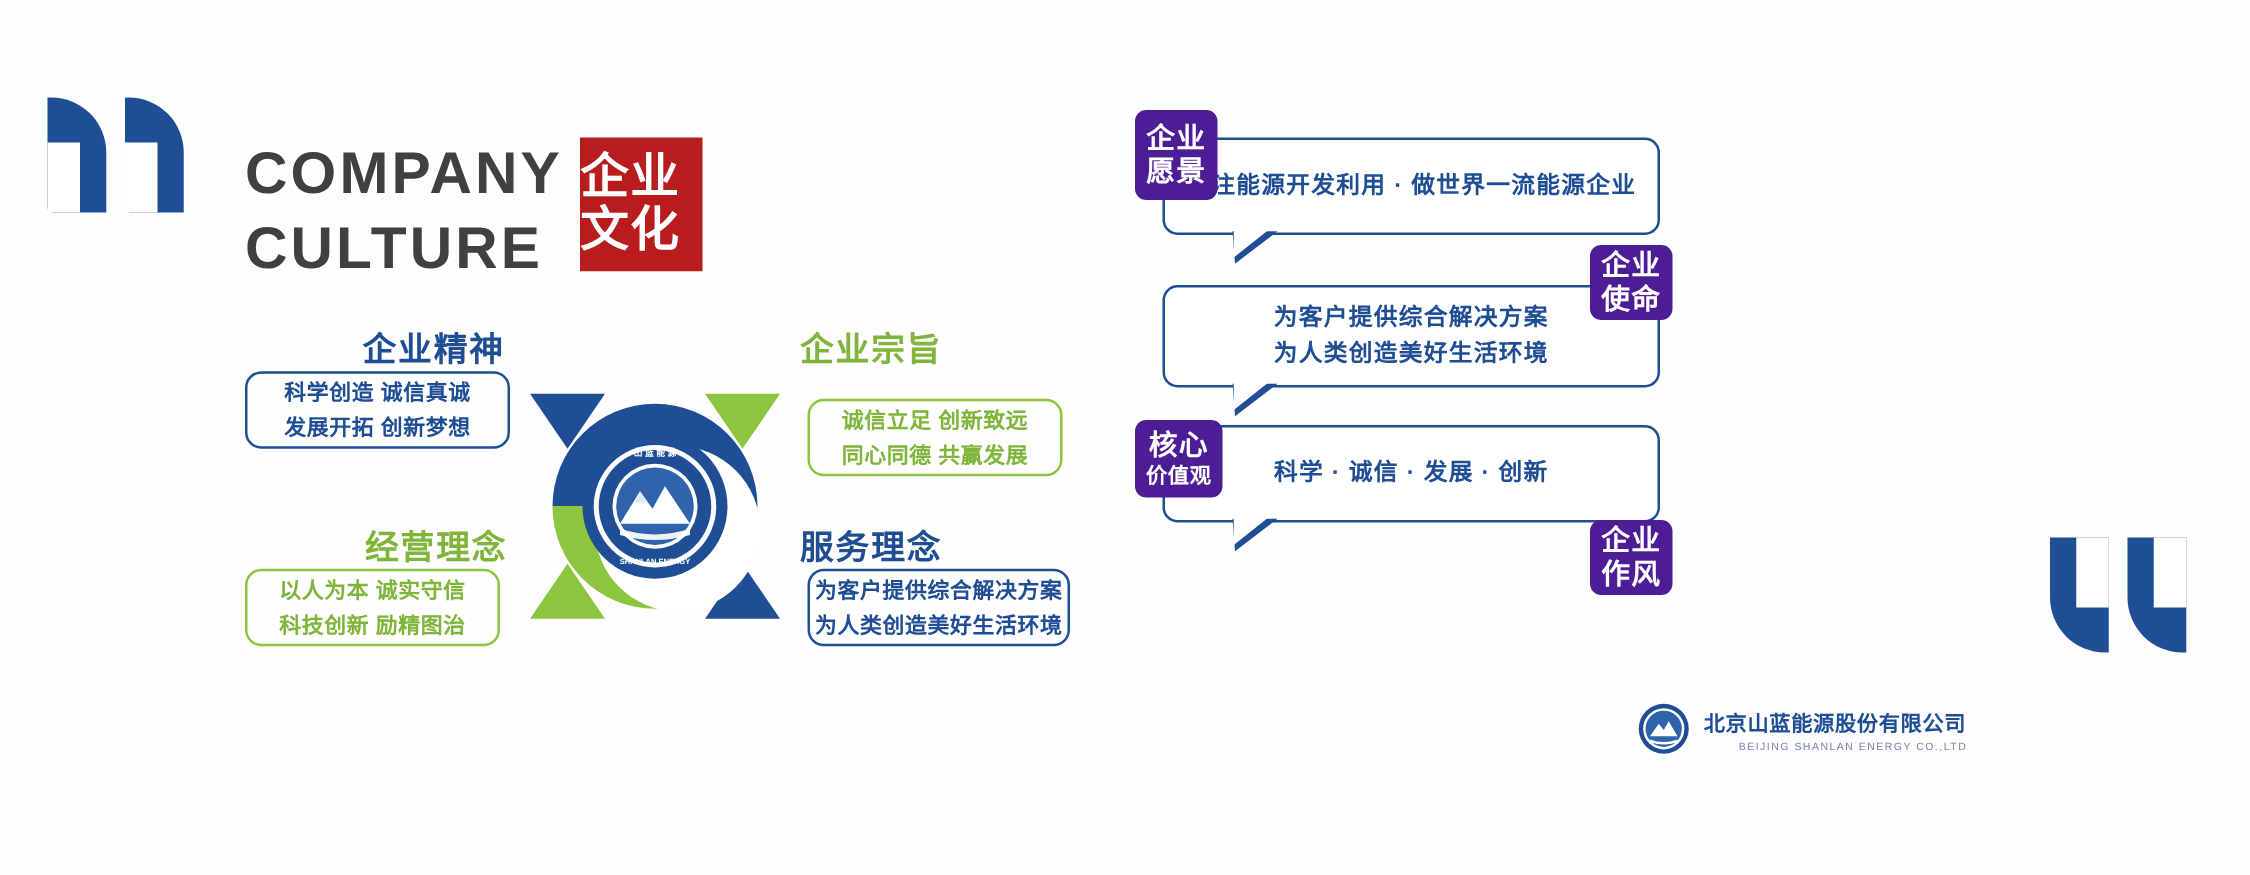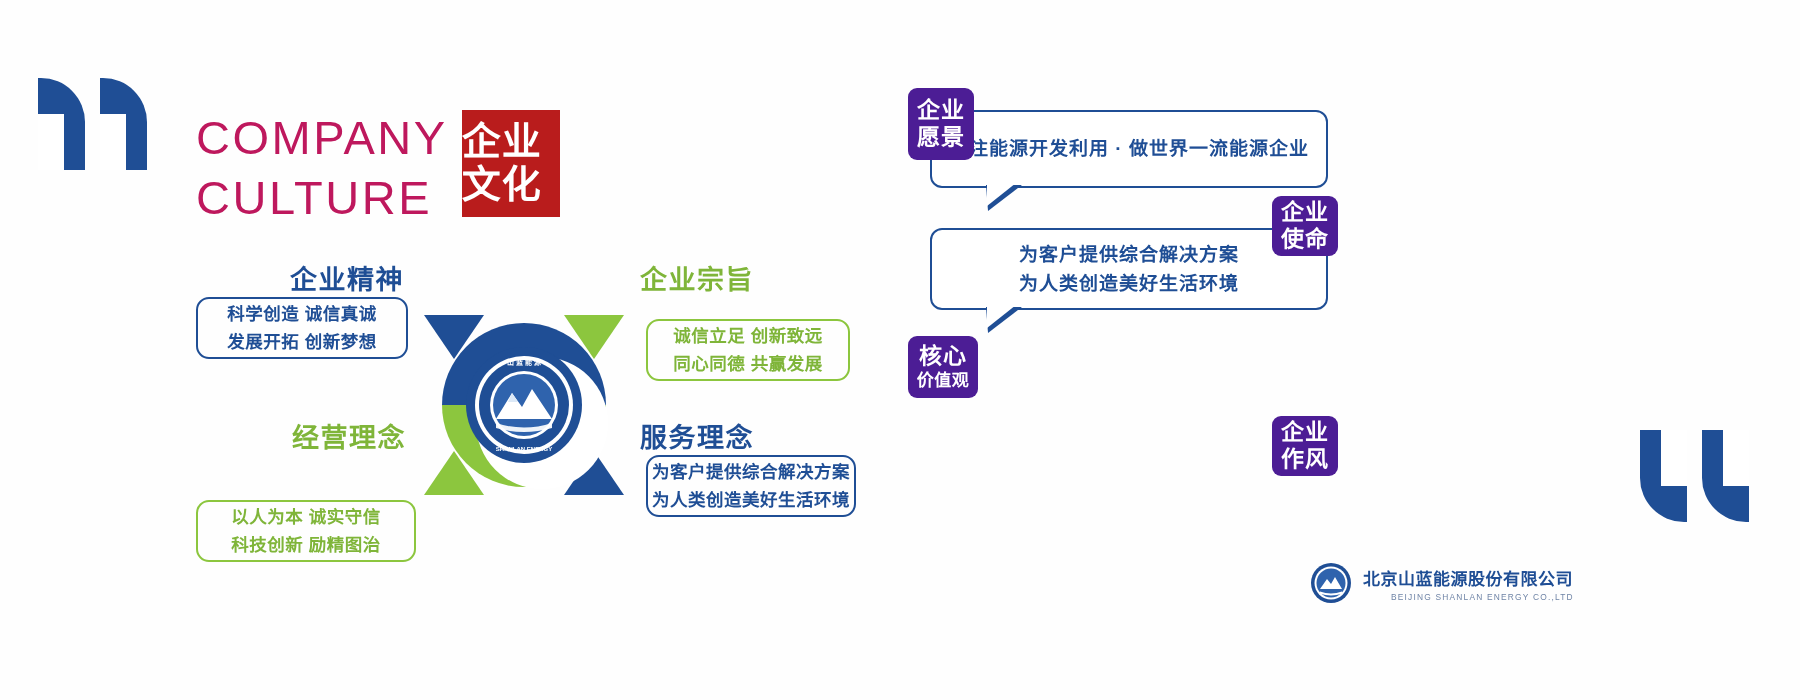--- a/index.html
+++ b/index.html
@@ -67,24 +67,24 @@
   
   .heading {
     position: absolute;
     left: 196px;
     top: 108px;
     display: flex;
     align-items: flex-start;
   }
   .heading-en {
     font-size: 47px;
-    font-weight: normal;
+    font-weight: bold;
     letter-spacing: 2.5px;
     line-height: 1.28;
-    color: #be185d;
+    color: #404040;
     white-space: pre-line;
   }
   .heading-badge {
     margin-left: 14px;
     margin-top: 2px;
     background: #b91c1c;
     color: #ffffff;
     width: 98px;
     height: 107px;
     display: flex;
@@ -123,21 +123,21 @@
   }
   .blue-t { color: #1f4e95; }
   .green-t { color: #7fb539; }
   .box-blue { border-color: #1f4e95; color: #1f4e95; }
   .box-green { border-color: #8cc63e; color: #7fb539; }
 
   
   .t-spirit  { left: 290px; top: 258px; }
   .b-spirit  { left: 196px; top: 297px; width: 212px; height: 62px; }
   .t-mgmt    { left: 292px; top: 416px; }
-  .b-mgmt    { left: 196px; top: 455px; width: 220px; height: 62px; margin-top: 45px; }
+  .b-mgmt    { left: 196px; top: 455px; width: 204px; height: 62px; }
   .t-purpose { left: 640px; top: 258px; }
   .b-purpose { left: 646px; top: 297px; width: 204px; height: 62px; margin-top: 22px; }
   .t-service { left: 640px; top: 416px; }
   .b-service { left: 646px; top: 455px; width: 210px; height: 62px; }
 
   
   .emblem-wrap {
     position: absolute;
     left: 424px;
     top: 305px;
@@ -372,20 +372,24 @@
 愿景</div>
 
   <div class="bubble bub-mission">
     <span>为客户提供综合解决方案
 为人类创造美好生活环境</span>
     <span class="tail tail-bl"></span>
   </div>
   <div class="tab tab-mission">企业
 使命</div>
 
+  <div class="bubble bub-values">
+    <span>科学 · 诚信 · 发展 · 创新</span>
+    <span class="tail tail-bl"></span>
+  </div>
   <div class="tab tab-values">
     <span>核心</span>
     <span class="sub">价值观</span>
   </div>
 
   <div class="tab tab-style">企业
 作风</div>
 
   <div class="footer">
     <div class="footer-logo">

